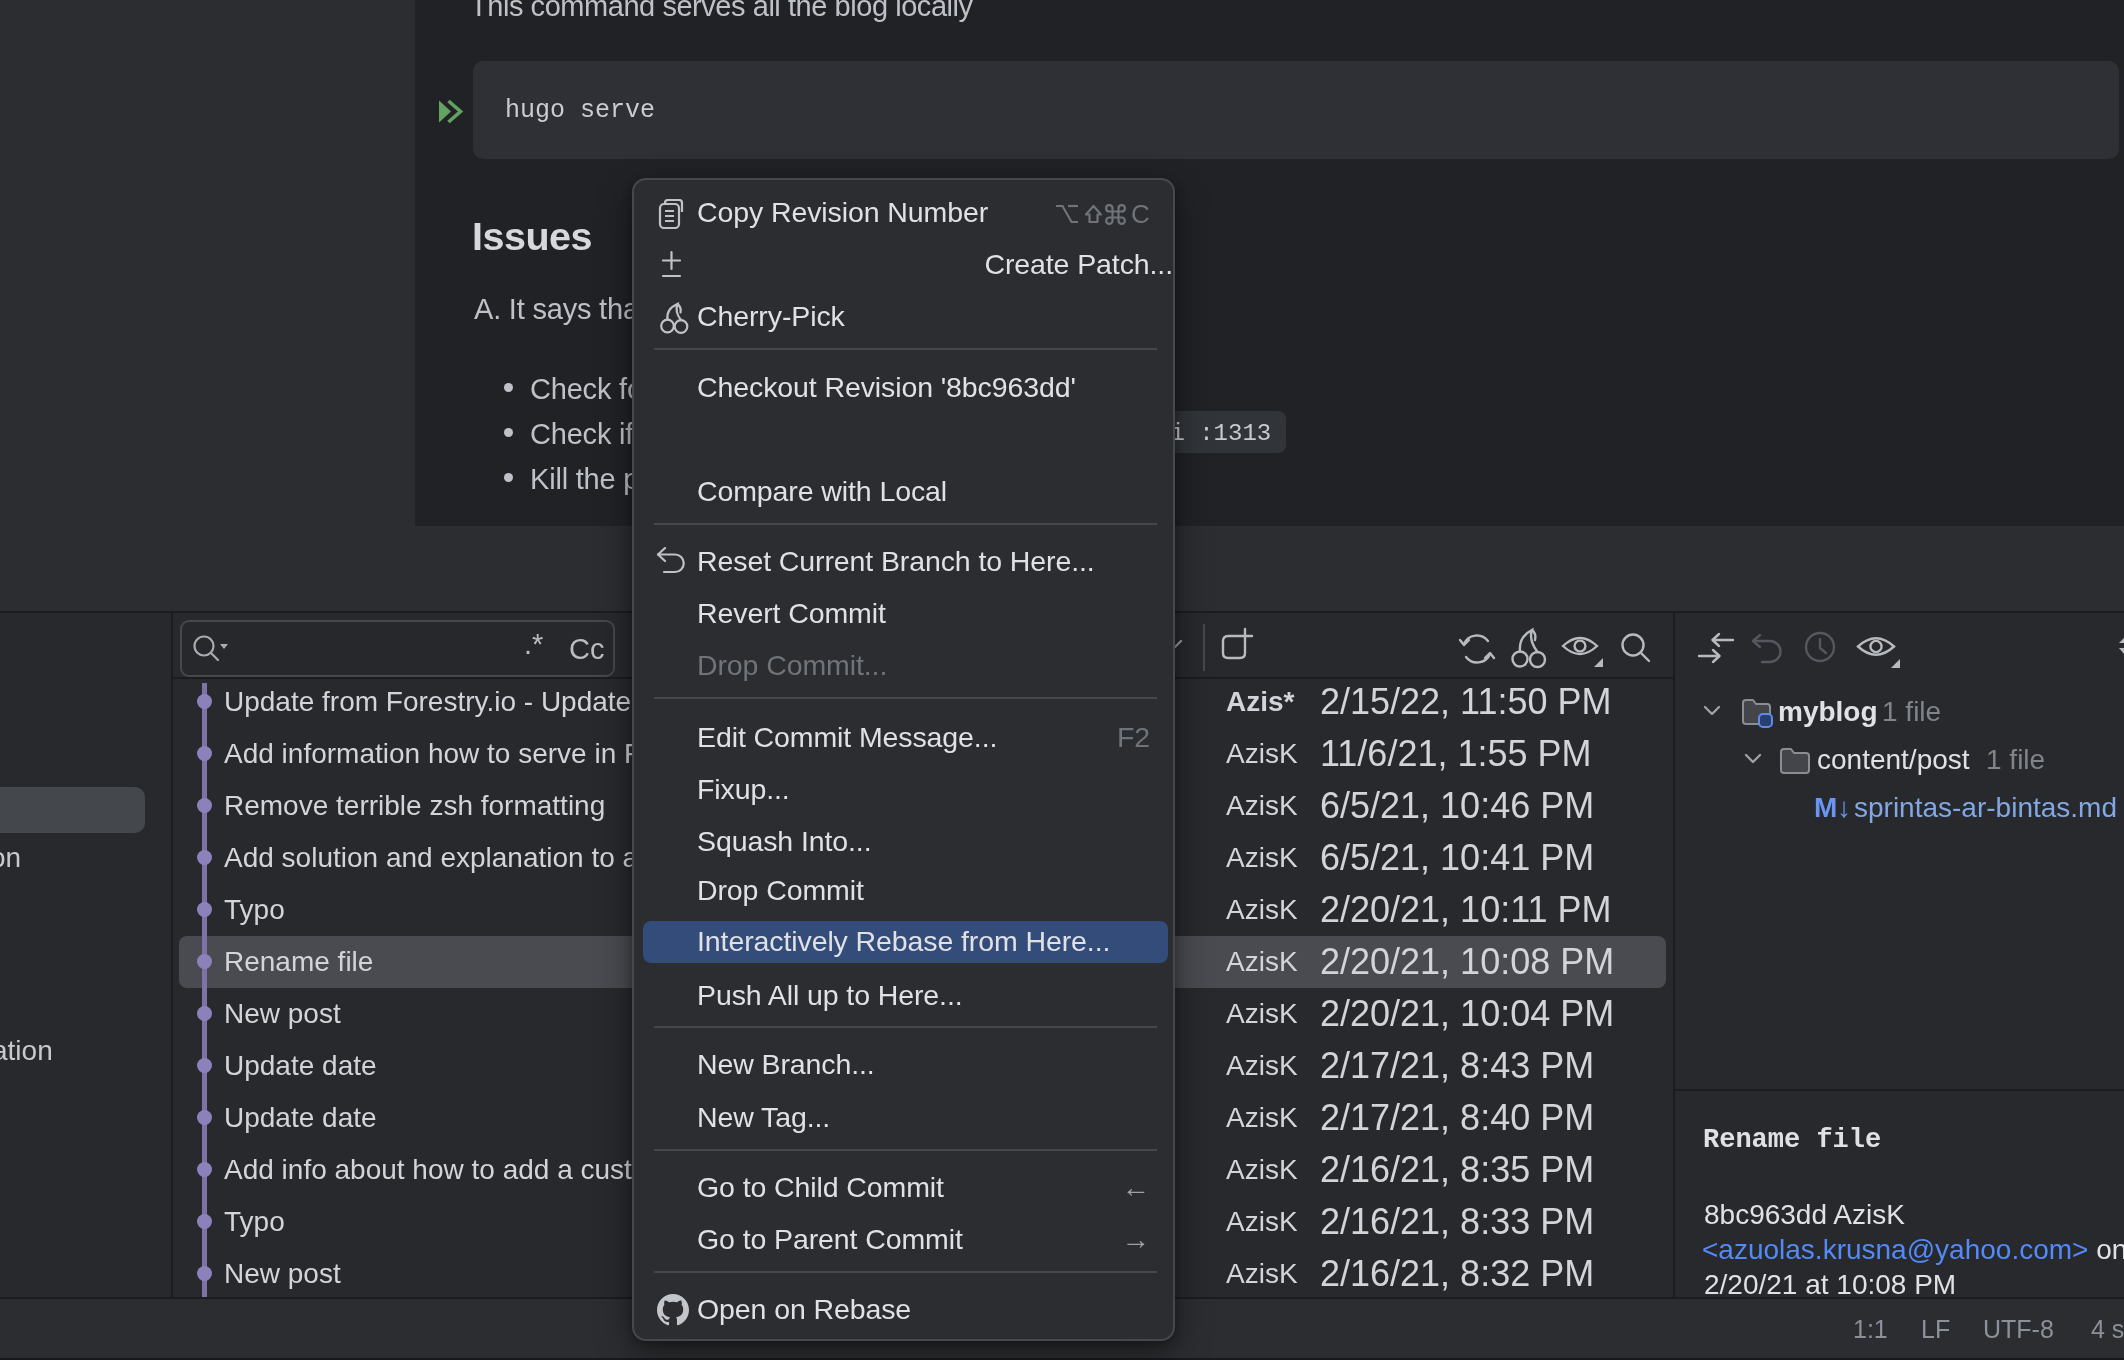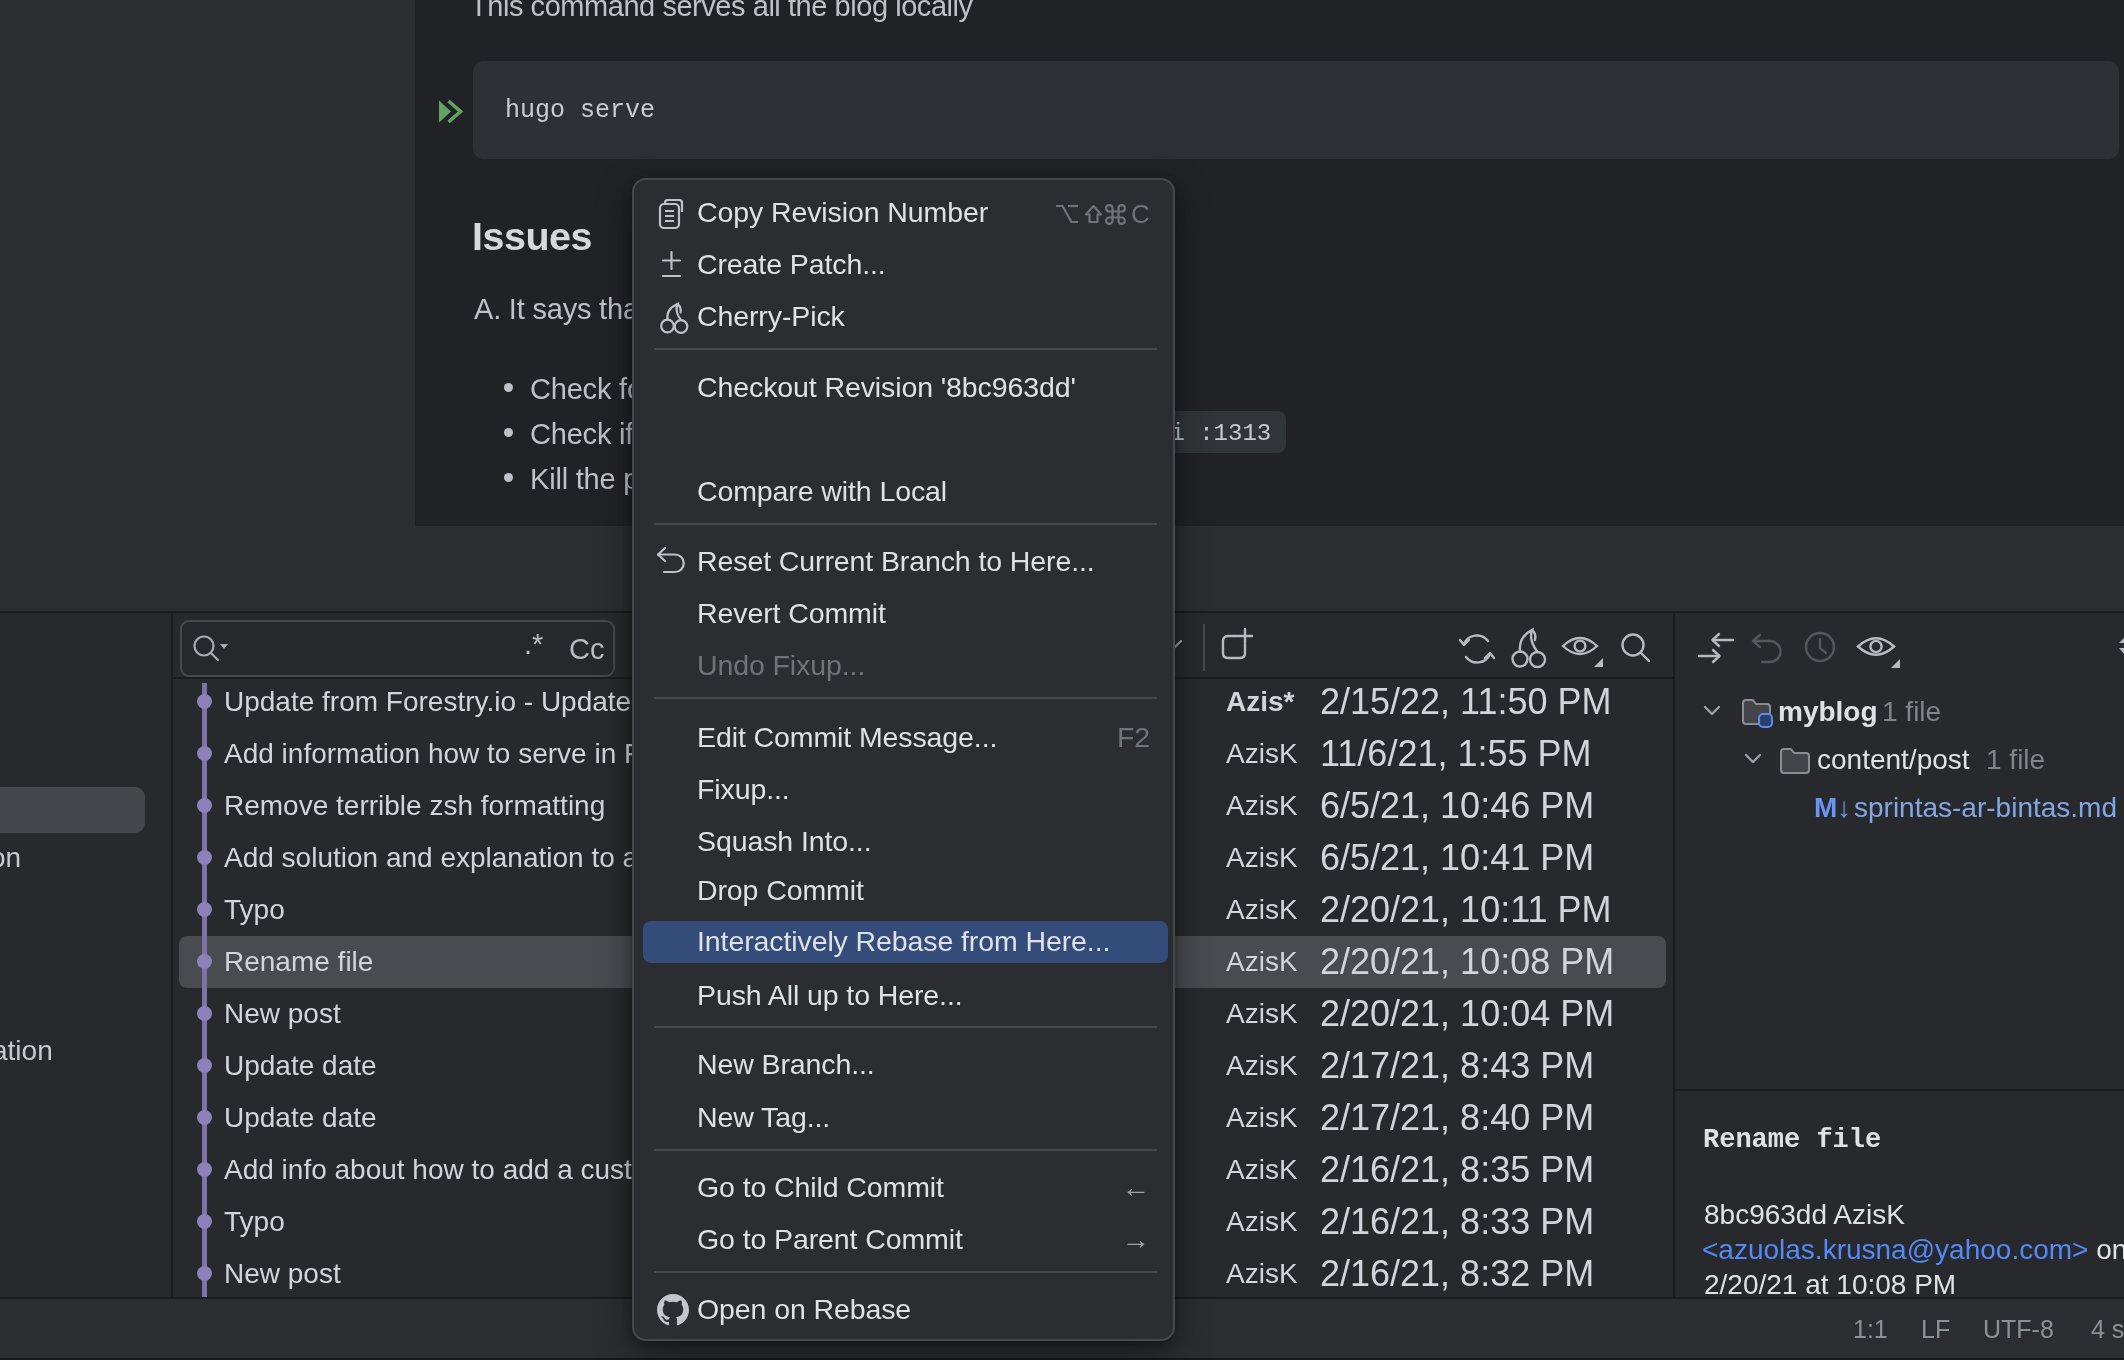--- a/index.html
+++ b/index.html
@@ -253,21 +253,21 @@
   <svg class="msc" style="top:21px;position:absolute;right:23px;" width="94" height="26" viewBox="0 0 94 26">
     <g stroke="#6F737A" stroke-width="2.2" fill="none">
       <path d="M0 5 H6.5 L15.5 21 H22"></path>
       <path d="M12 5 H22"></path>
       <path d="M30 13.5 L37.5 5 L45 13.5 H41.5 V21 H33.5 V13.5 Z" stroke-linejoin="round"></path>
       <path d="M56.5 10.5 V7 A3.2 3.2 0 1 0 53.3 10.5 H56.5 M56.5 16.5 H53.3 A3.2 3.2 0 1 0 56.5 19.7 V16.5 M62.5 10.5 H65.7 A3.2 3.2 0 1 0 62.5 7 V10.5 M62.5 16.5 V19.7 A3.2 3.2 0 1 0 65.7 16.5 H62.5 M56.5 10.5 H62.5 V16.5 H56.5 Z"></path>
     </g>
     <text x="75" y="22" font-size="26" fill="#6F737A" font-family="Liberation Sans, sans-serif">C</text>
   </svg>
 
-  <div class="mi" style="top:58px;">Create Patch...</div>
+  <div class="mi" style="top:58px;text-align:right;">Create Patch...</div>
   <svg class="mico" style="top:70px;" width="32" height="32" viewBox="0 0 32 32">
     <g stroke="#BFC2C7" stroke-width="2.2" fill="none" stroke-linecap="round">
       <line x1="14.5" y1="2" x2="14.5" y2="19"></line>
       <line x1="6" y1="10.5" x2="23" y2="10.5"></line>
       <line x1="6" y1="26" x2="23" y2="26"></line>
     </g>
   </svg>
 
   <div class="mi" style="top:110px;">Cherry-Pick</div>
   <svg class="mico" style="top:121px;" width="34" height="34" viewBox="0 0 34 34">
@@ -287,21 +287,21 @@
   <div class="msep" style="top:343px;"></div>
 
   <div class="mi" style="top:355px;">Reset Current Branch to Here...</div>
   <svg class="mico" style="top:367px;" width="32" height="30" viewBox="0 0 32 30">
     <g stroke="#BFC2C7" stroke-width="2.2" fill="none" stroke-linecap="round" stroke-linejoin="round">
       <path d="M8 1 L1 7.5 L8 14"></path>
       <path d="M1 7.5 L18 7.5 A 8.75 8.75 0 0 1 18 25 L7 25"></path>
     </g>
   </svg>
   <div class="mi" style="top:407px;">Revert Commit</div>
-  <div class="mi" style="top:459px;color:#6F737A;">Undo Fixup...</div>
+  <div class="mi" style="top:459px;color:#6F737A;">Drop Commit...</div>
 
   <div class="msep" style="top:517px;"></div>
 
   <div class="mi" style="top:531px;">Edit Commit Message...<span class="msc" style="top:0;">F2</span></div>
   <div class="mi" style="top:583px;">Fixup...</div>
   <div class="mi" style="top:635px;">Squash Into...</div>
   <div class="mi" style="top:684px;">Drop Commit</div>
   <div class="abs" style="left:9px;top:741px;width:525px;height:42px;background:#334C79;border-radius:8px;"></div>
   <div class="mi" style="top:735px;">Interactively Rebase from Here...</div>
   <div class="mi" style="top:789px;">Push All up to Here...</div>

